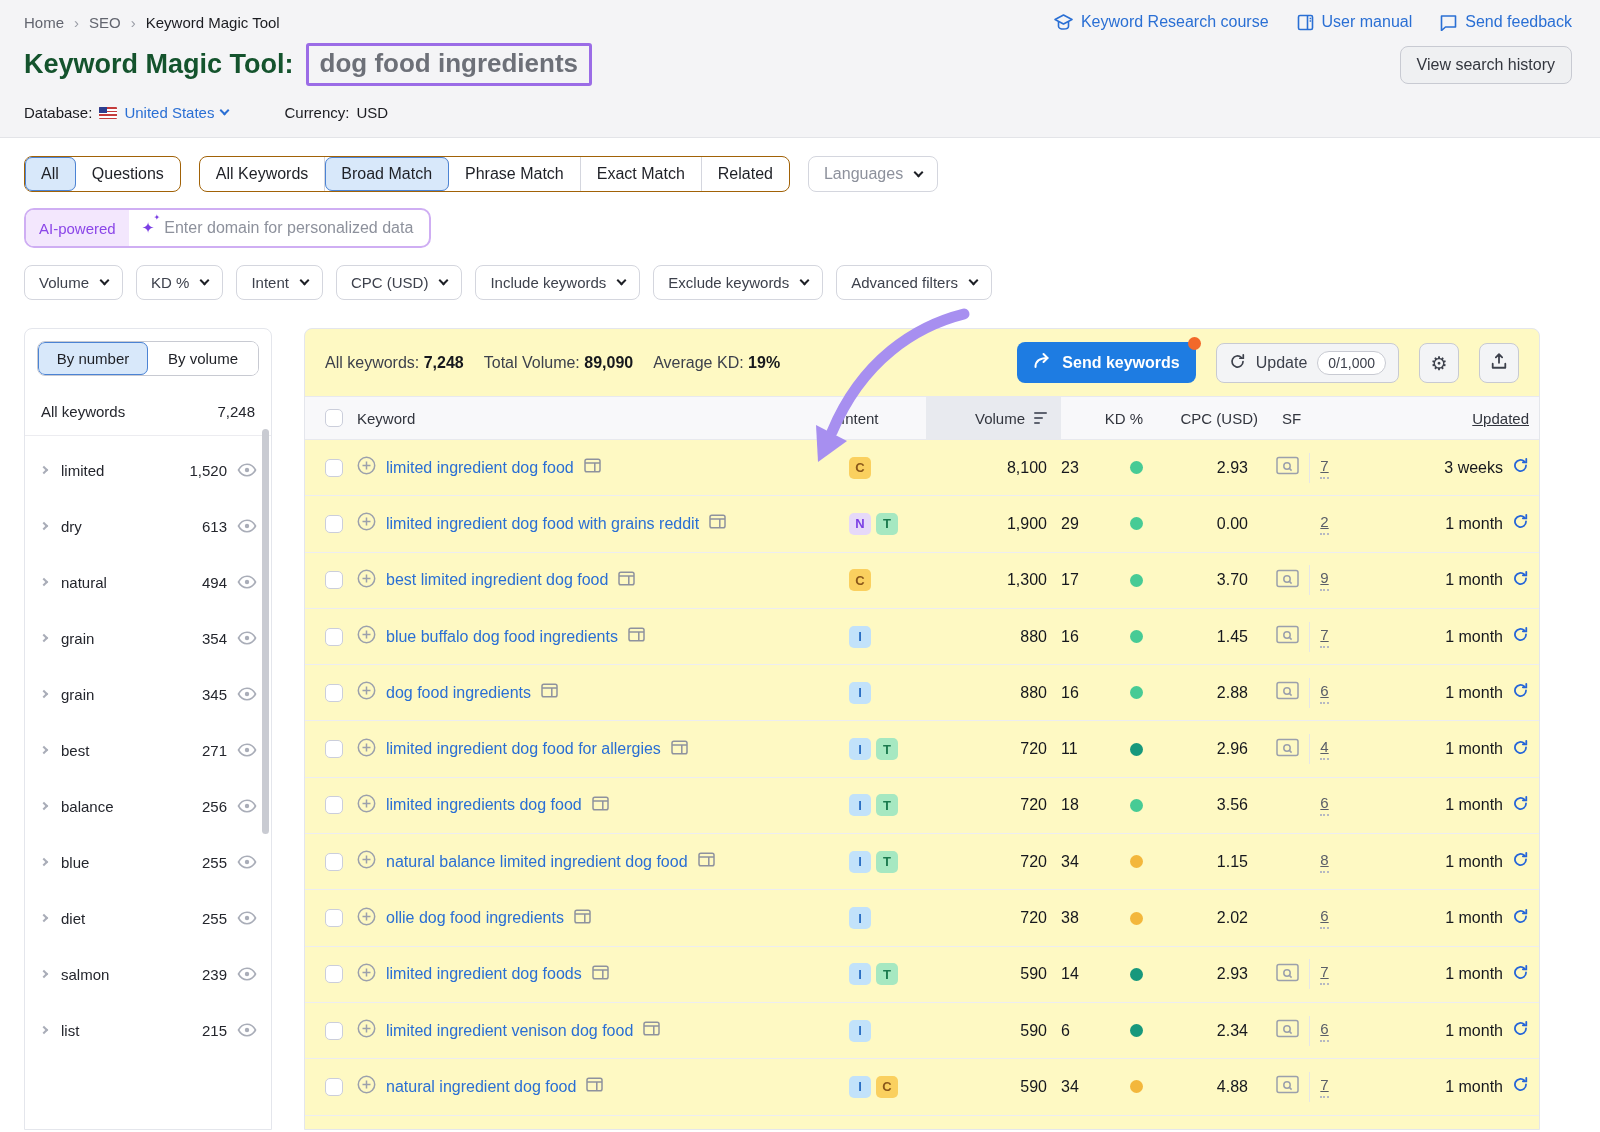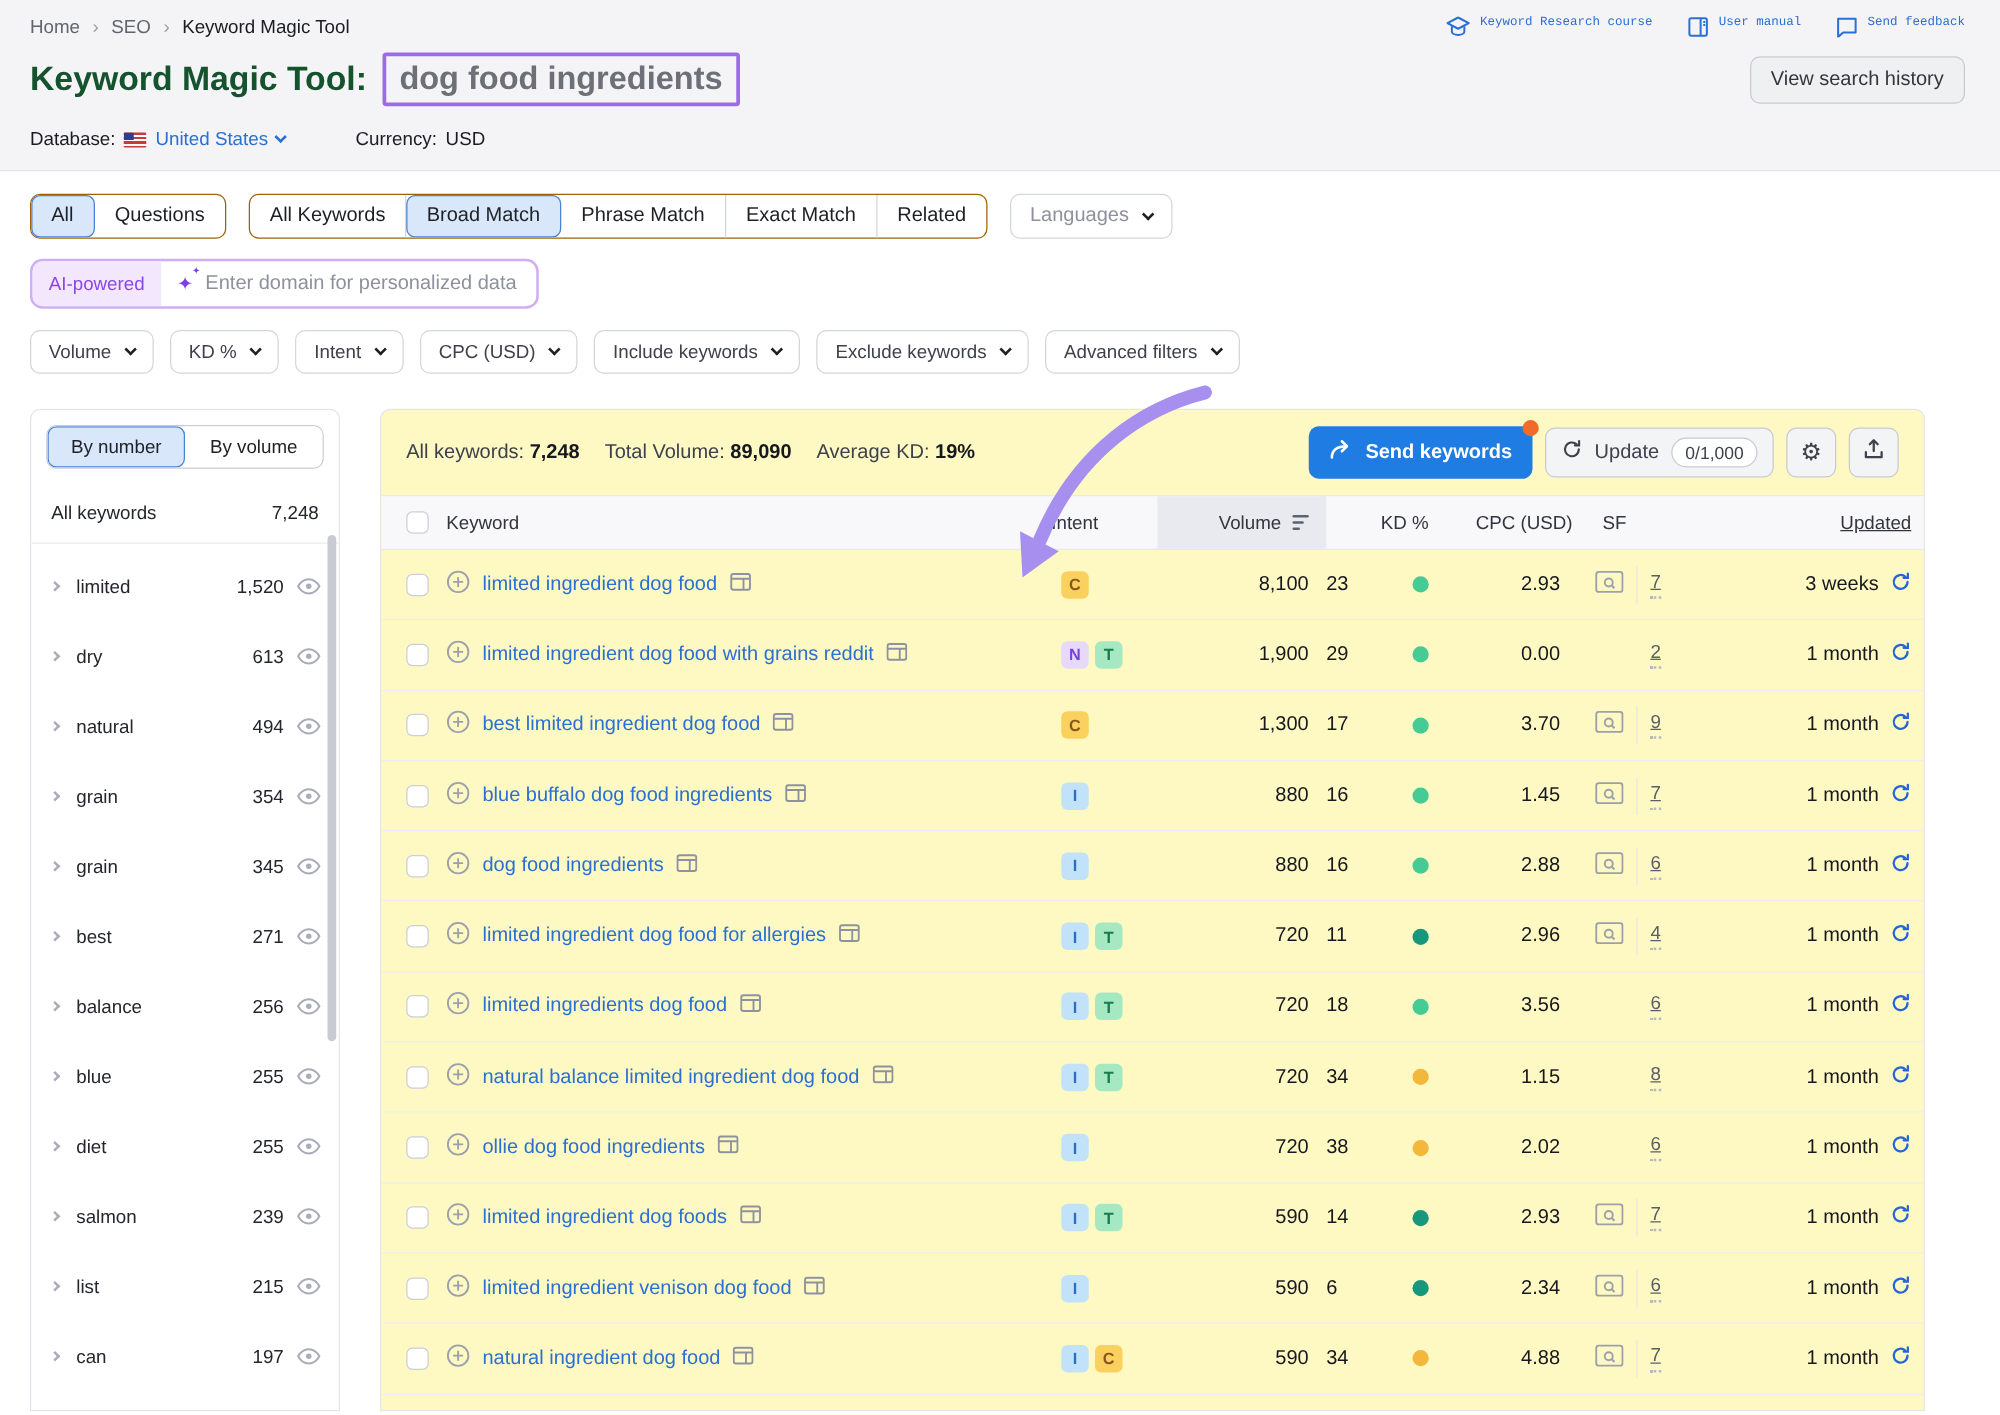--- a/index.html
+++ b/index.html
@@ -9,21 +9,21 @@
     background:#fff; color:#15171c; position:relative;
   }
   
   .topbar { background:#f4f4f6; border-bottom:1px solid #e3e4e8; padding:13px 28px 16px 24px; }
   .row1 { display:flex; justify-content:space-between; align-items:center; }
   .crumbs { display:flex; align-items:center; gap:10px; font-size:15px; color:#62656f; }
   .crumb { cursor:pointer; }
   .crumb-sep { color:#9a9da6; font-size:15px; }
   .crumb.last { color:#1b1c21; }
   .toplinks { display:flex; align-items:center; gap:28px; }
-  .toplink { display:flex; align-items:flex-start; gap:8px; color:#2a6fd4; font-size:10px; cursor:pointer;font-family:Liberation Mono, monospace; }
+  .toplink { display:flex; align-items:flex-end; gap:8px; color:#2a6fd4; font-size:16px; cursor:pointer; }
   .toplink svg { display:block; }
   .row2 { display:flex; justify-content:space-between; align-items:center; margin-top:12px; }
   .titlewrap { display:flex; align-items:center; gap:12px; }
   .page-title { font-size:27px; font-weight:bold; color:#14532d; }
   .query-box { border:3px solid #9b6ce6; border-radius:3px; padding:2px 11px 4px; font-size:26px; font-weight:600; color:#6d7078; }
   .view-history { background:#eff0f2; border:1px solid #c8cad2; border-radius:8px; padding:9px 16px; font-size:16px; color:#33363e; cursor:pointer; }
   .row3 { display:flex; align-items:center; gap:56px; margin-top:18px; font-size:15px; color:#1b1c21; }
   .meta-item { display:flex; align-items:center; gap:7px; }
   .db-link { color:#2a6fd4; display:flex; align-items:center; gap:7px; cursor:pointer; }
   .flag { width:18px; height:12px; position:relative; border-radius:1px; overflow:hidden; display:inline-block;
@@ -68,21 +68,21 @@
   .group-item .chev { color:#a9adb8; width:6px; height:6px; border-width:2px; }
   .group-label { margin-left:14px; }
   .group-count { margin-left:auto; }
   .eye { margin-left:10px; display:flex; cursor:pointer; }
   .side-scrollbar { position:absolute; right:2px; top:100px; width:7px; height:405px; background:#c9cbd2; border-radius:4px; cursor:grab; }
   
   .tablecard { flex:1; height:802px; border:1px solid #e4e6ec; border-radius:8px 8px 0 0; background:#fef9c3; overflow:hidden; }
   .toolbar { display:flex; align-items:center; padding:13px 20px; }
   .stat { font-size:16px; color:#3d414c; margin-right:20px; white-space:nowrap; }
   .stat b { color:#16181d; }
-  .toolbar-right { margin-left:auto; display:flex; align-items:center; gap:10px; }
+  .toolbar-right { margin-left:auto; display:flex; align-items:flex-end; gap:20px; }
   .send-btn { position:relative; background:#1e7ce2; color:#fff; border:none; border-radius:8px; padding:10px 16px;
               font-size:16px; font-weight:600; display:flex; align-items:center; gap:10px; cursor:pointer;
               font-family:inherit; }
   .send-dot { position:absolute; top:-5px; right:-5px; width:13px; height:13px; border-radius:50%; background:#f2692a; }
   .update-btn { display:flex; align-items:center; gap:10px; border:1px solid #c8cad2; background:#f3f4f6; border-radius:8px;
                 padding:7px 12px; font-size:16px; color:#3d414c; cursor:pointer; font-family:inherit; }
   .update-pill { border:1px solid #c8cad2; background:#fff; border-radius:13px; padding:3px 10px; font-size:14px; color:#3d414c; }
   .icon-btn { width:40px; height:40px; border:1px solid #c8cad2; background:#f3f4f6; border-radius:8px;
               display:grid; place-items:center; color:#3d414c; cursor:pointer; font-size:19px; }
   
@@ -394,31 +394,20 @@
     <span class="group-label">list</span>
     <span class="group-count">215</span>
     <span class="eye">
       <svg width="20" height="14" viewBox="0 0 20 14" fill="none" stroke="#a9adb8" stroke-width="1.6">
               <path d="M1.5 7C3.5 3.3 6.5 1.3 10 1.3S16.5 3.3 18.5 7c-2 3.7-5 5.7-8.5 5.7S3.5 10.7 1.5 7Z"></path>
               <circle cx="10" cy="7" r="2.2" fill="#a9adb8" stroke="none"></circle>
             </svg>
     </span>
   </div>
 
-  <div class="group-item">
-    <span class="chev chev-right"></span>
-    <span class="group-label">can</span>
-    <span class="group-count">197</span>
-    <span class="eye">
-      <svg width="20" height="14" viewBox="0 0 20 14" fill="none" stroke="#a9adb8" stroke-width="1.6">
-              <path d="M1.5 7C3.5 3.3 6.5 1.3 10 1.3S16.5 3.3 18.5 7c-2 3.7-5 5.7-8.5 5.7S3.5 10.7 1.5 7Z"></path>
-              <circle cx="10" cy="7" r="2.2" fill="#a9adb8" stroke="none"></circle>
-            </svg>
-    </span>
-  </div>
 </div>
     <div class="side-scrollbar"></div>
   </div>
 
   <div class="tablecard">
     <div class="toolbar">
       <span class="stat">
         <span>All keywords:</span> <b>7,248</b>
       </span>
       <span class="stat">

